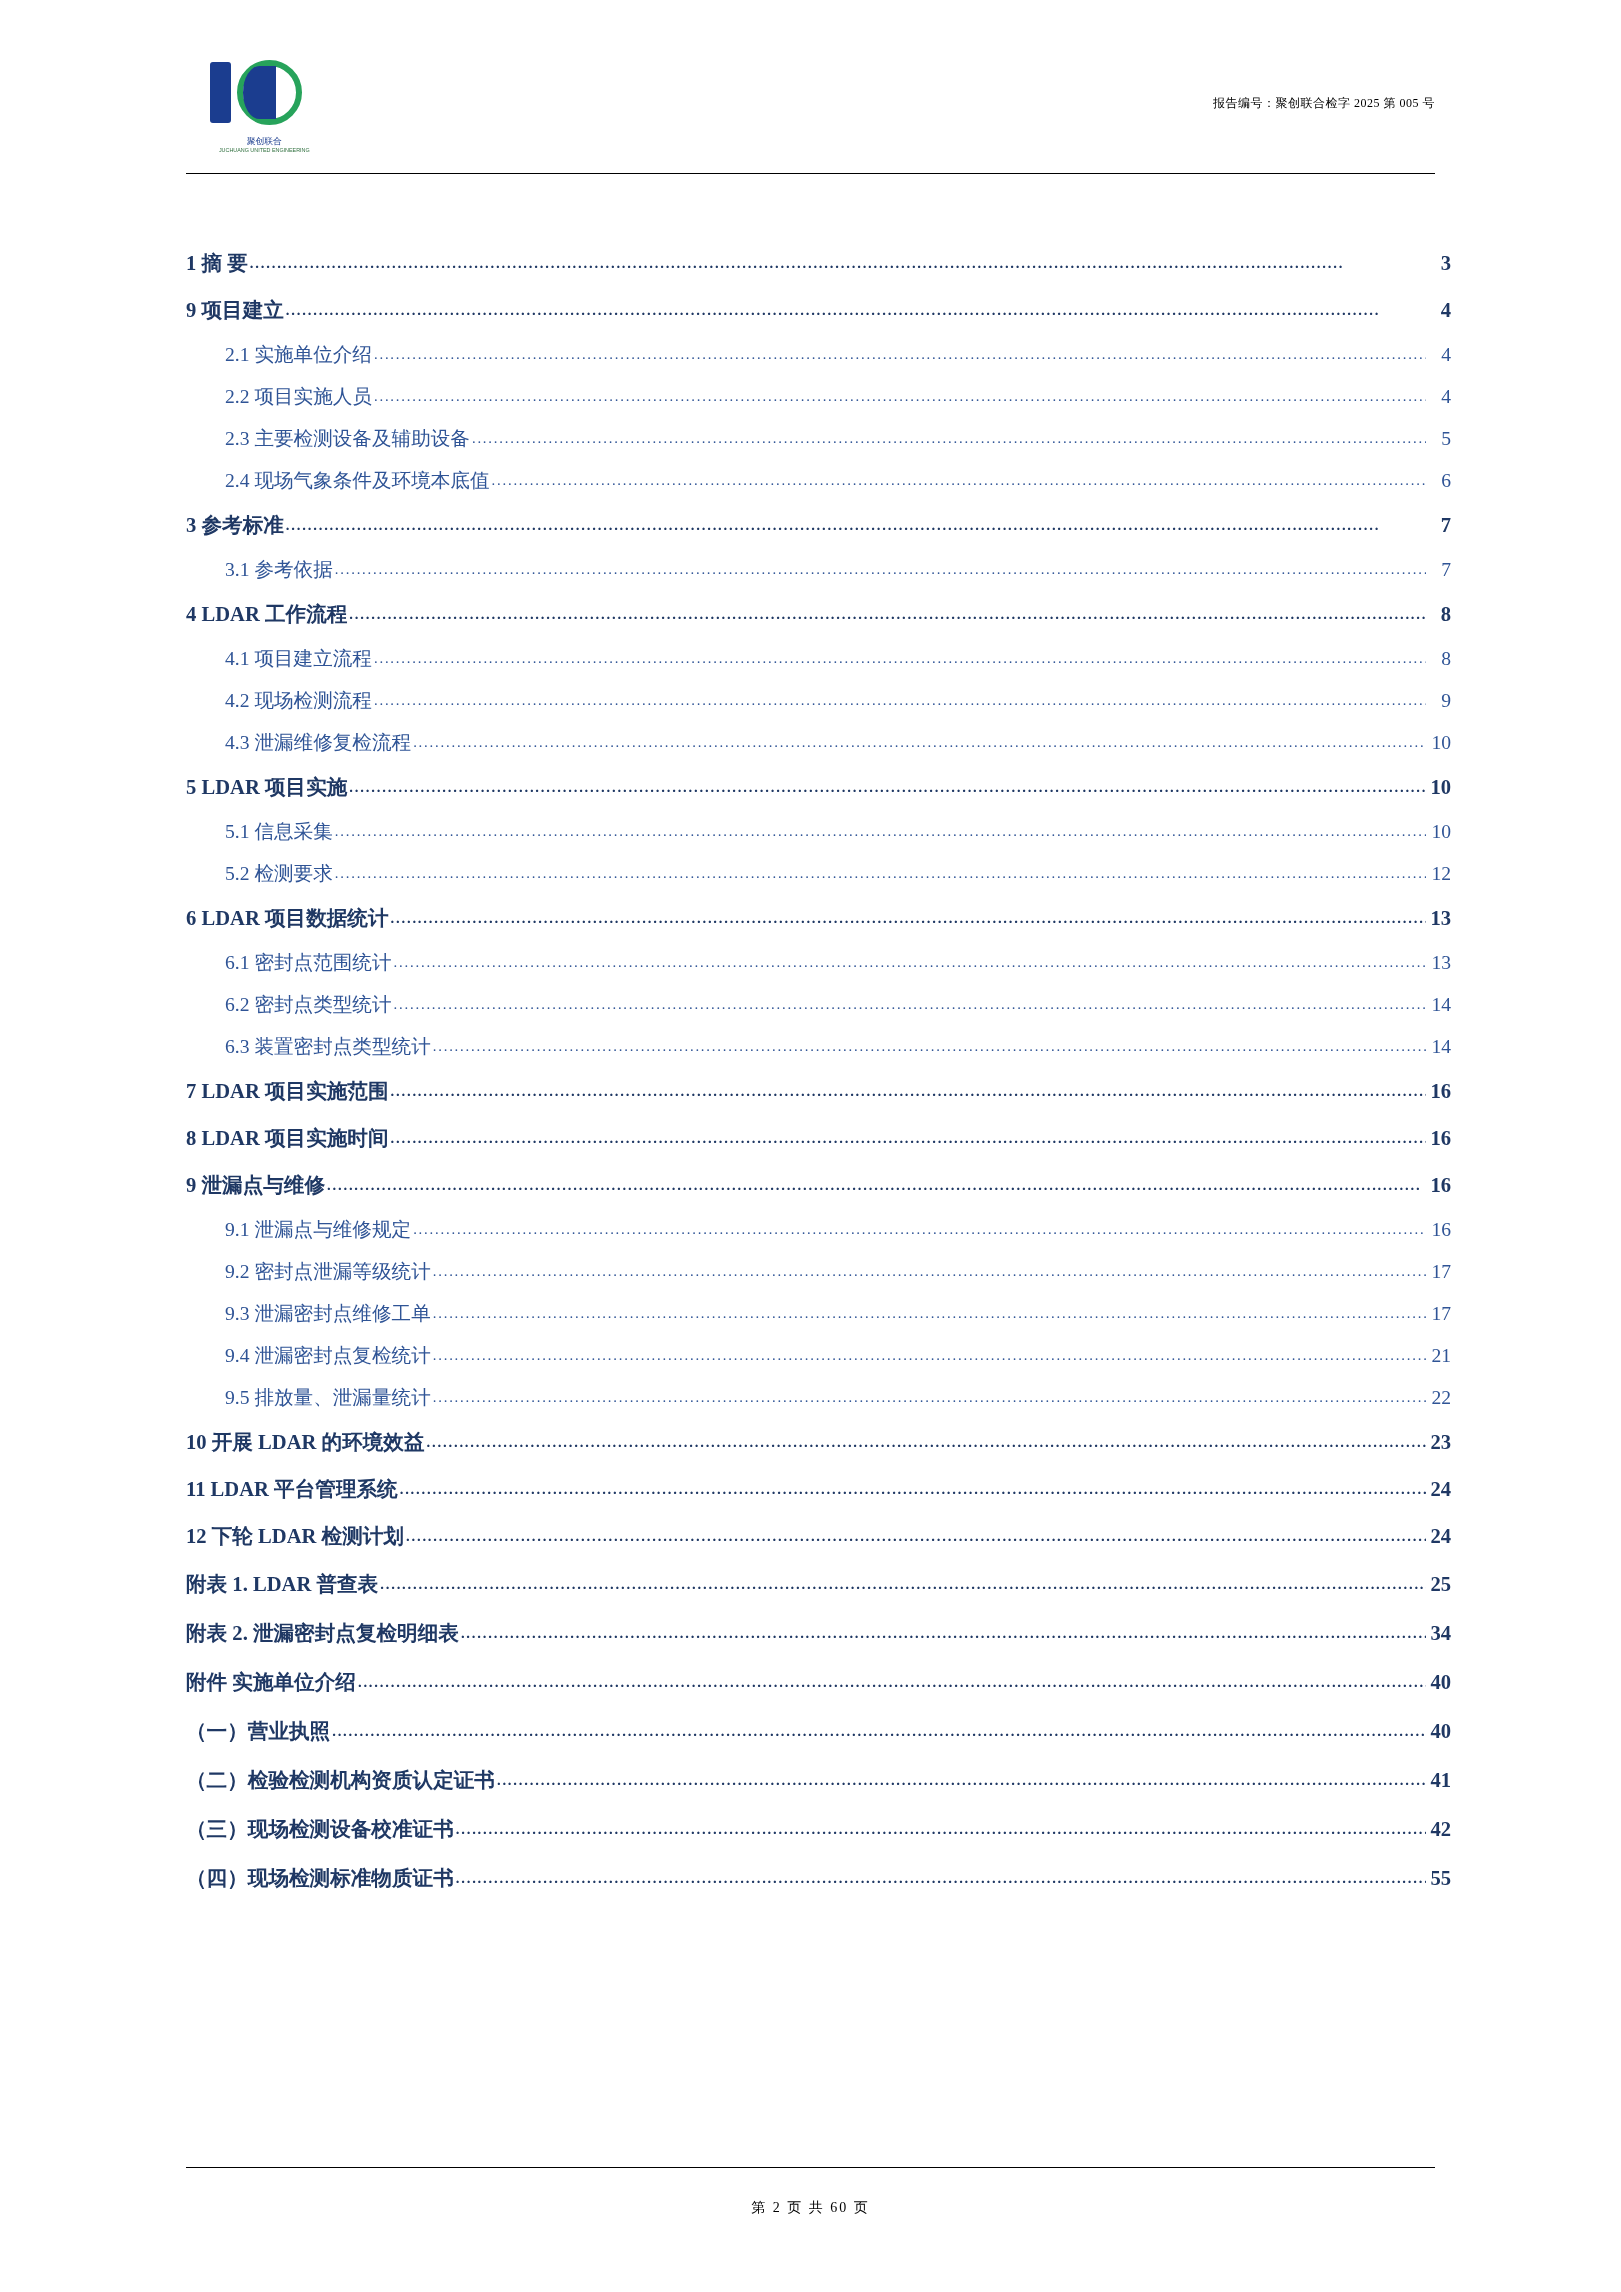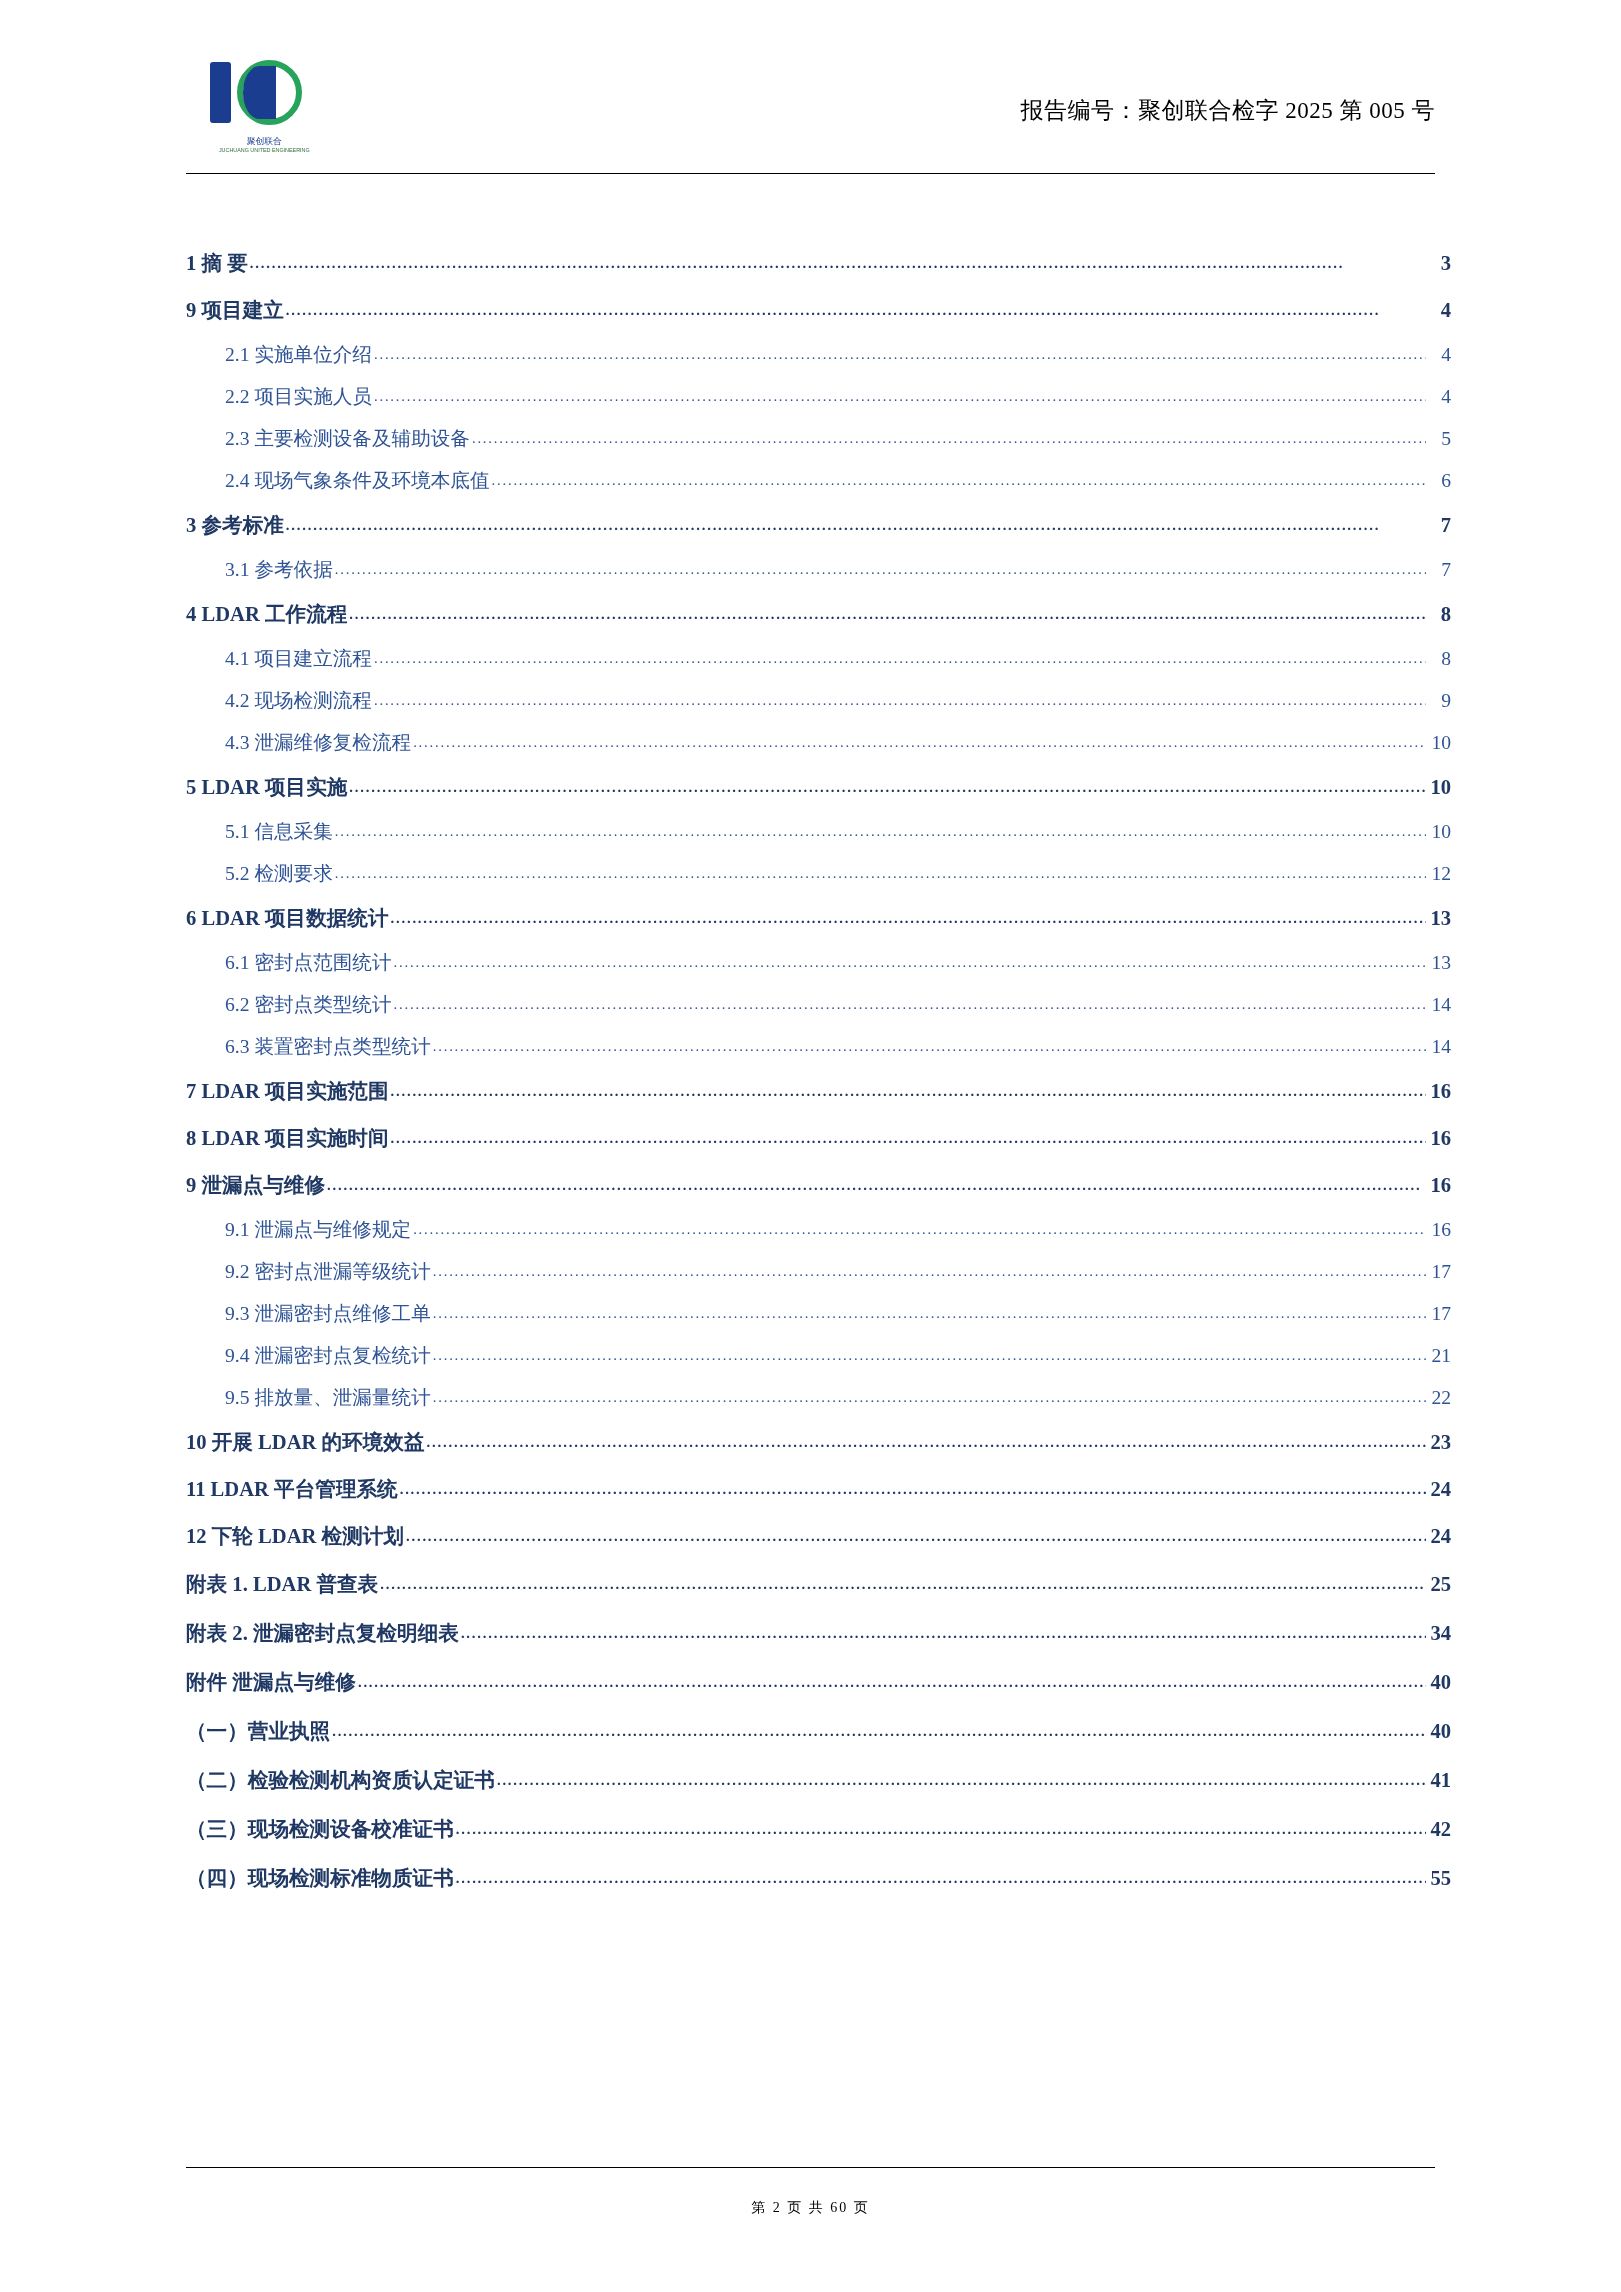--- a/index.html
+++ b/index.html
@@ -87,21 +87,21 @@
   .logo-text .sub {
     display: block;
     font-size: 5.4px;
     line-height: 7.8px;
     color: #2f6f3e;
   }
   .report-no {
     position: absolute;
     right: 0px;
     top: 41px;
-    font-size: 23px;
+    font-size: 12px;
     letter-spacing: 0.5px;
     font-family: "Liberation Serif", serif;
     white-space: nowrap;
   }
   .header-rule {
     position: absolute;
     left: 186px;
     right: 186px;
     top: 173px;
     border-top: 1.6px solid #000000;
@@ -379,21 +379,21 @@
         <span class="toc-label">附表 1.  LDAR 普查表</span>
         <span class="toc-dots">........................................................................................................................................................................................................</span>
         <span class="toc-page">25</span>
       </div>
       <div class="toc-row lvlapp">
         <span class="toc-label">附表 2.  泄漏密封点复检明细表</span>
         <span class="toc-dots">........................................................................................................................................................................................................</span>
         <span class="toc-page">34</span>
       </div>
       <div class="toc-row lvlapp">
-        <span class="toc-label">附件   泄漏点与维修</span>
+        <span class="toc-label">附件   实施单位介绍</span>
         <span class="toc-dots">........................................................................................................................................................................................................</span>
         <span class="toc-page">40</span>
       </div>
       <div class="toc-row lvlapp">
         <span class="toc-label">（一）营业执照</span>
         <span class="toc-dots">........................................................................................................................................................................................................</span>
         <span class="toc-page">40</span>
       </div>
       <div class="toc-row lvlapp">
         <span class="toc-label">（二）检验检测机构资质认定证书</span>

